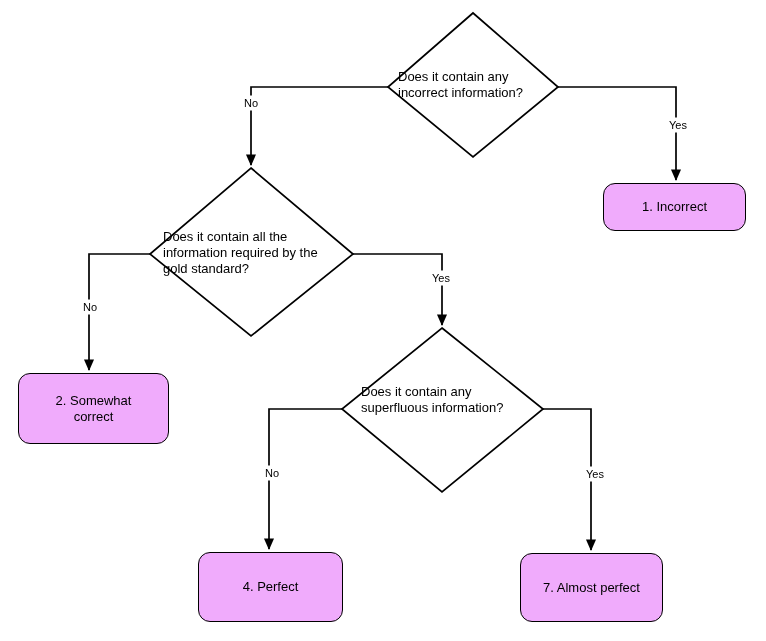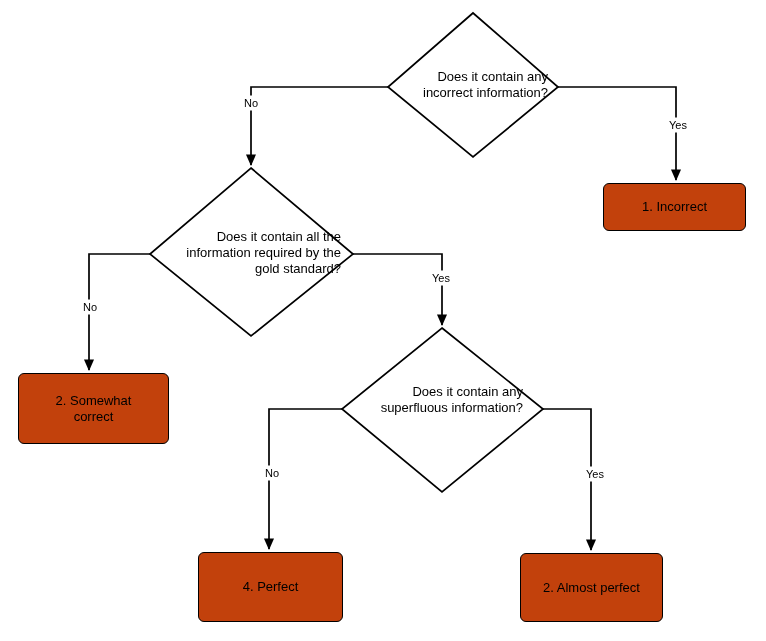--- a/index.html
+++ b/index.html
@@ -27,39 +27,39 @@
     stroke-width: 1.7;
   }
   .edges-layer polygon.diamond {
     fill: #ffffff;
     stroke: #000000;
     stroke-width: 1.7;
   }
   .node-label {
     position: absolute;
     transform: translate(-50%, -50%);
-    text-align: right;
+    text-align: left;
     font-size: 13px;
     line-height: 16px;
     white-space: normal;
   }
   .edge-label {
     position: absolute;
     transform: translate(-50%, -50%);
     background: #ffffff;
     padding: 0 2px;
     font-size: 11px;
     line-height: 15px;
   }
   .outcome-box {
     position: absolute;
     box-sizing: border-box;
-    background: #c2410c;
+    background: #f0abfc;
     border: 1.7px solid #000000;
-    border-radius: 6px;
+    border-radius: 12px;
     display: flex;
     align-items: center;
     justify-content: center;
     text-align: center;
     font-size: 13px;
     line-height: 16px;
   }
   .outcome-box .wrap-narrow {
     display: inline-block;
     max-width: 100px;
@@ -101,21 +101,21 @@
 
   <div class="outcome-box" style="left:18px; top:373px; width:151px; height:71px;">
     <span class="wrap-narrow">2. Somewhat correct</span>
   </div>
 
   <div class="outcome-box" style="left:198px; top:552px; width:145px; height:70px;text-align:right;">
     <span>4. Perfect</span>
   </div>
 
   <div class="outcome-box" style="left:520px; top:553px; width:143px; height:69px;">
-    <span>2. Almost perfect</span>
+    <span>7. Almost perfect</span>
   </div>
 
   <div class="edge-label" style="left:678px; top:125px;">Yes</div>
 
   <div class="edge-label" style="left:251px; top:103px;">No</div>
 
   <div class="edge-label" style="left:90px; top:307px;">No</div>
 
   <div class="edge-label" style="left:441px; top:278px;">Yes</div>
 

